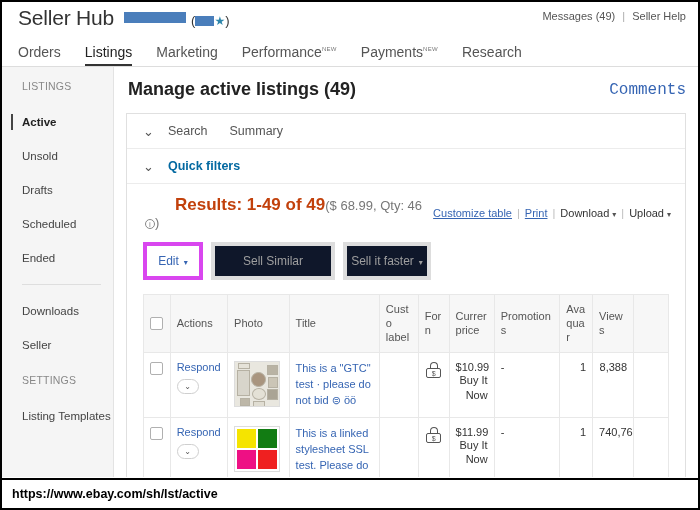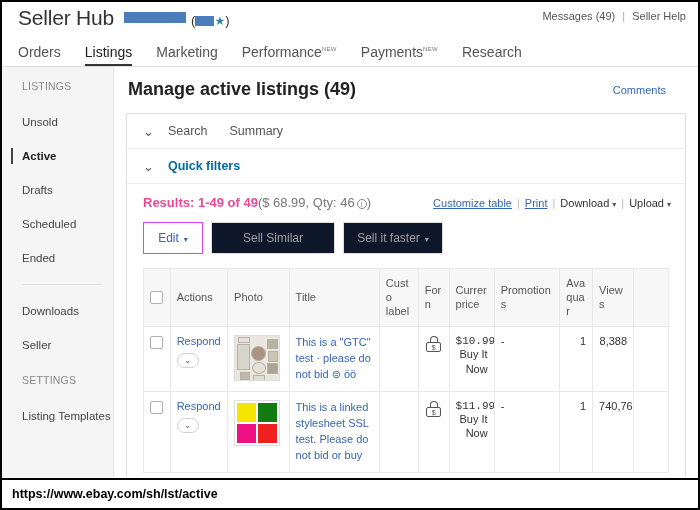--- a/index.html
+++ b/index.html
@@ -156,24 +156,25 @@
     margin-bottom: 13px;
     padding-left: 2px;
   }
   .page-title {
     font-size: 18px;
     font-weight: bold;
     color: #222222;
     flex: 1 1 auto;
   }
   .comments-link {
-    font-size: 11px;
+    font-size: 16px;
     color: #3665b3;
-    margin-right: 20px;
-    cursor: pointer;
+    margin-right: 0;
+    cursor: pointer;
+    font-family: Liberation Mono, monospace;
   }
   .create-btn {
     background: #1b52a4;
     color: #ffffff;
     font-size: 12px;
     border: none;
     padding: 9px 14px;
     cursor: pointer;
     font-family: "Liberation Sans", sans-serif;
     white-space: nowrap;
@@ -204,23 +205,24 @@
   .collapse-lbl { font-size: 12.5px; color: #555555; margin-right: 22px; }
   .collapse-lbl.bold { font-weight: bold; color: #0369a1; }
 
   
   .results-row {
     display: flex;
     align-items: center;
     padding: 11px 14px 9px 16px;
   }
   .results-txt {
-    font-size: 13px;
+    font-size: 17px;
     font-weight: bold;
-    color: #ec4899;
+    color: #c2410c;
+    margin-left: 32px;
   }
   .results-sub {
     font-size: 13px;
     font-weight: normal;
     color: #777777;
     margin-left: 0;
     text-align: center;
   }
   .info-ico {
     display: inline-block;
@@ -248,36 +250,36 @@
   
   .actions-bar {
     display: flex;
     gap: 8px;
     padding: 3px 16px 14px 16px;
   }
   .btn {
     font-family: "Liberation Sans", sans-serif;
     font-size: 12px;
     padding: 8px 0;
-    border: 1px solid #d946ef;
+    border: 4px solid #d946ef;
     background: #ffffff;
     color: #3665b3;
     cursor: pointer;
     text-align: center;
   }
   .btn.edit { width: 60px; }
   .btn.disabled {
     background: #0f172a;
     color: #9f9f9f;
     border-color: #dddddd;
     cursor: default;
   }
   .btn.sell-similar { width: 124px; }
   .btn.actions { width: 94px; }
-  .btn.sell-faster { width: 100px; }
+  .btn.sell-faster { width: 88px; }
   .btn .caret { font-size: 8px; margin-left: 5px; }
 
   
   .tbl-wrap { padding: 0 16px; }
   table.listings {
     width: 100%;
     border-collapse: collapse;
     table-layout: fixed;
     font-size: 11px;
   }
@@ -390,21 +392,21 @@
     left: 0; top: 5.5px;
     width: 15px; height: 10.5px;
     border: 1.3px solid #555555;
     border-radius: 2px;
     color: #555555;
     font-size: 7px;
     line-height: 9px;
     text-align: center;
     background: #ffffff;
   }
-  .price-main { text-align: right; color: #333333; font-family: Liberation Mono, monospace; }
+  .price-main { text-align: right; color: #333333; }
   .price-fmt { text-align: right; color: #333333; line-height: 1.3; }
   .num-right { text-align: right; }
   .dash { color: #555555; }
 
   
   .statusbar {
     flex: 0 0 30px;
     border-top: 2px solid #000000;
     background: #ffffff;
     display: flex;
@@ -442,22 +444,22 @@
       <div class="nav-item"><span>Marketing</span></div>
       <div class="nav-item"><span>Performance</span><span class="nav-badge">NEW</span></div>
       <div class="nav-item"><span>Payments</span><span class="nav-badge">NEW</span></div>
       <div class="nav-item"><span>Research</span></div>
     </div>
 
     <div class="body-wrap">
 
       <div class="sidebar">
         <div class="side-head">LISTINGS</div>
+        <div class="side-item selected"><span>Active</span></div>
         <div class="side-item"><span>Unsold</span></div>
-        <div class="side-item selected"><span>Active</span></div>
         <div class="side-item"><span>Drafts</span></div>
         <div class="side-item"><span>Scheduled</span></div>
         <div class="side-item"><span>Ended</span></div>
         <div class="side-div"></div>
         <div class="side-item"><span>Downloads</span></div>
         <div class="side-item"><span>Seller</span></div>
         <div class="side-gap"></div>
         <div class="side-head">SETTINGS</div>
         <div class="side-item"><span>Listing Templates</span></div>
       </div>

